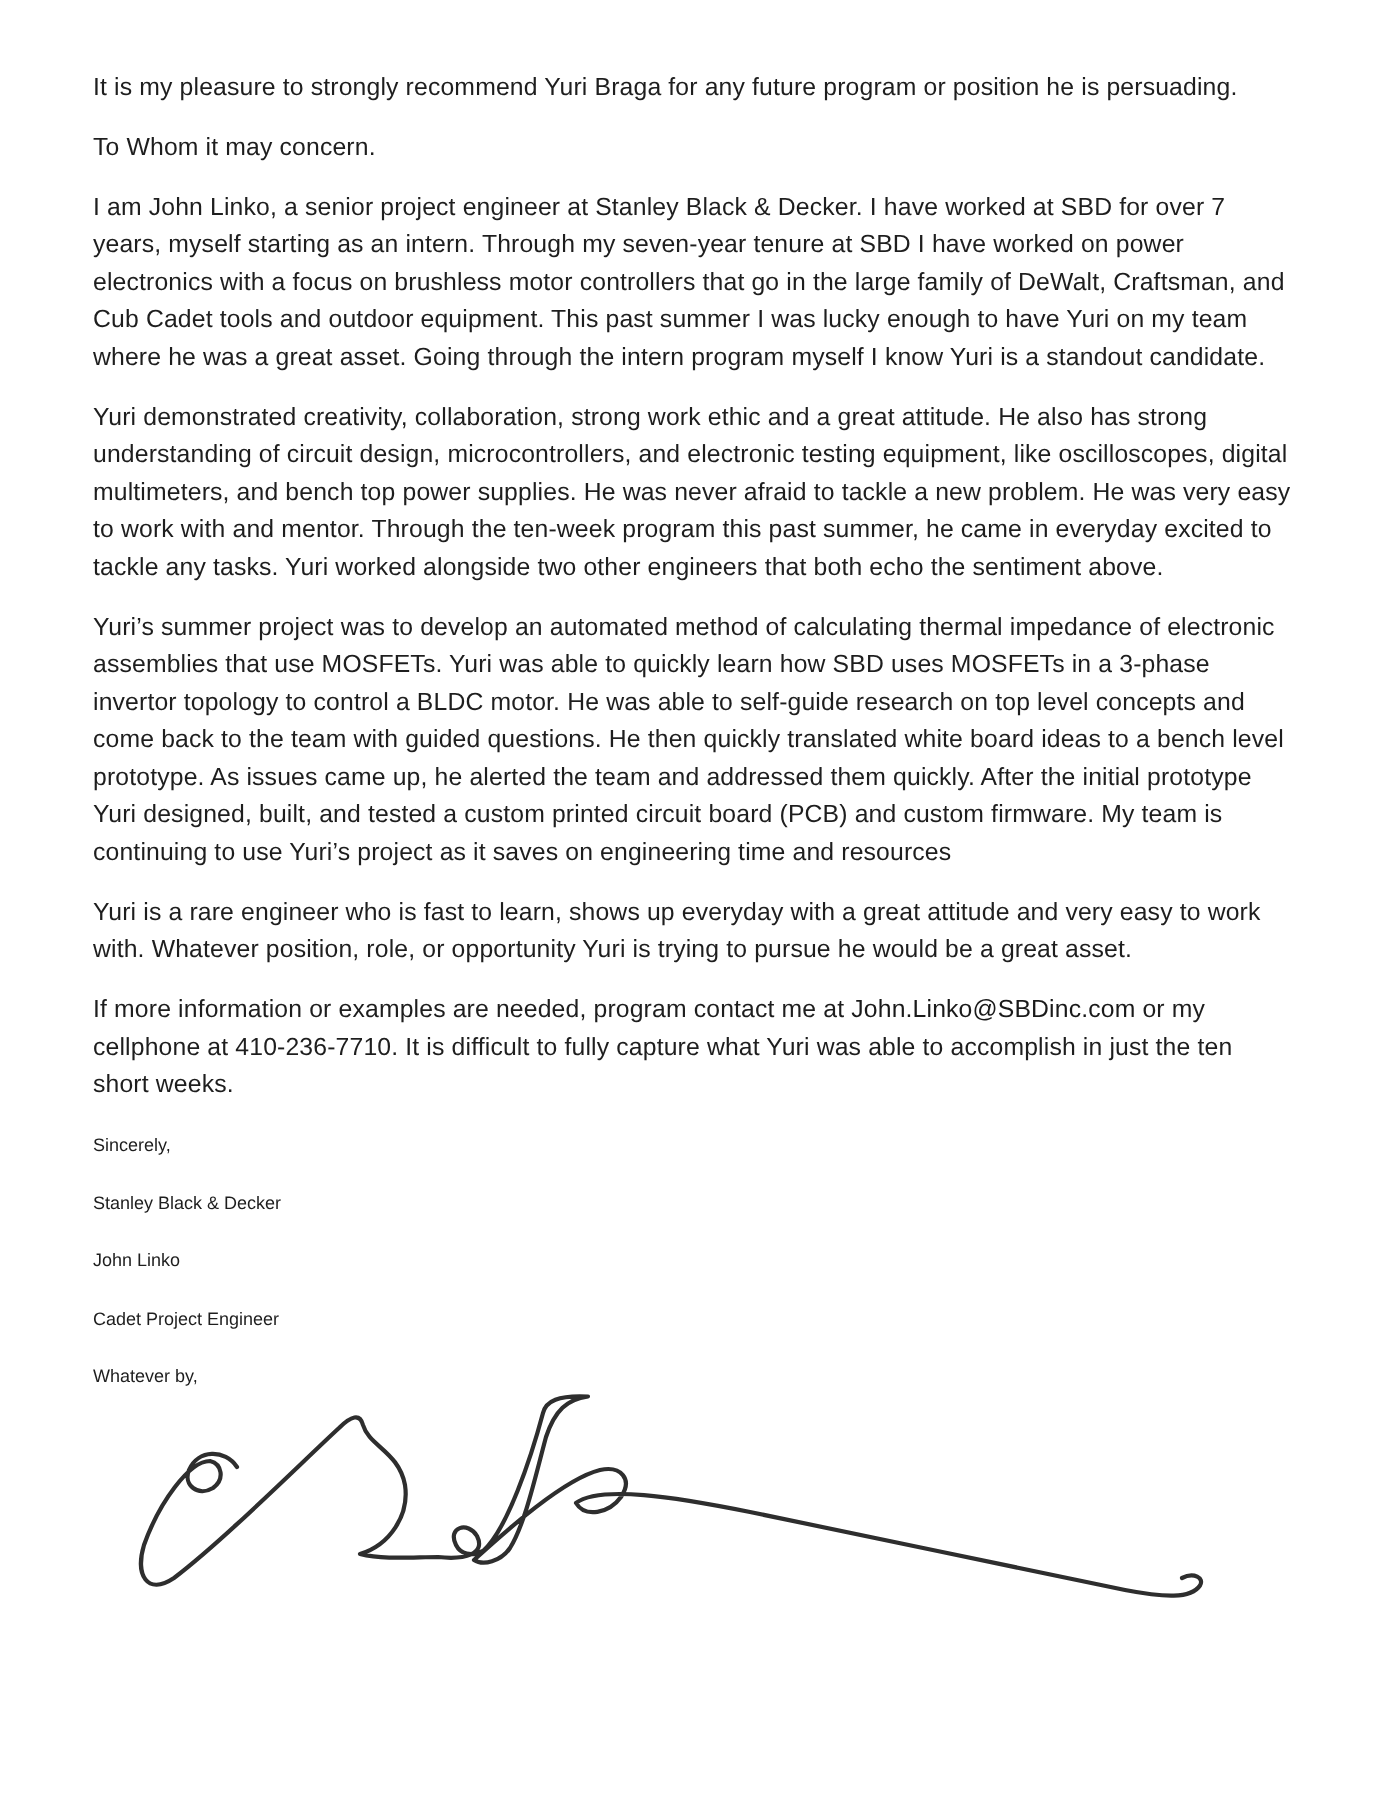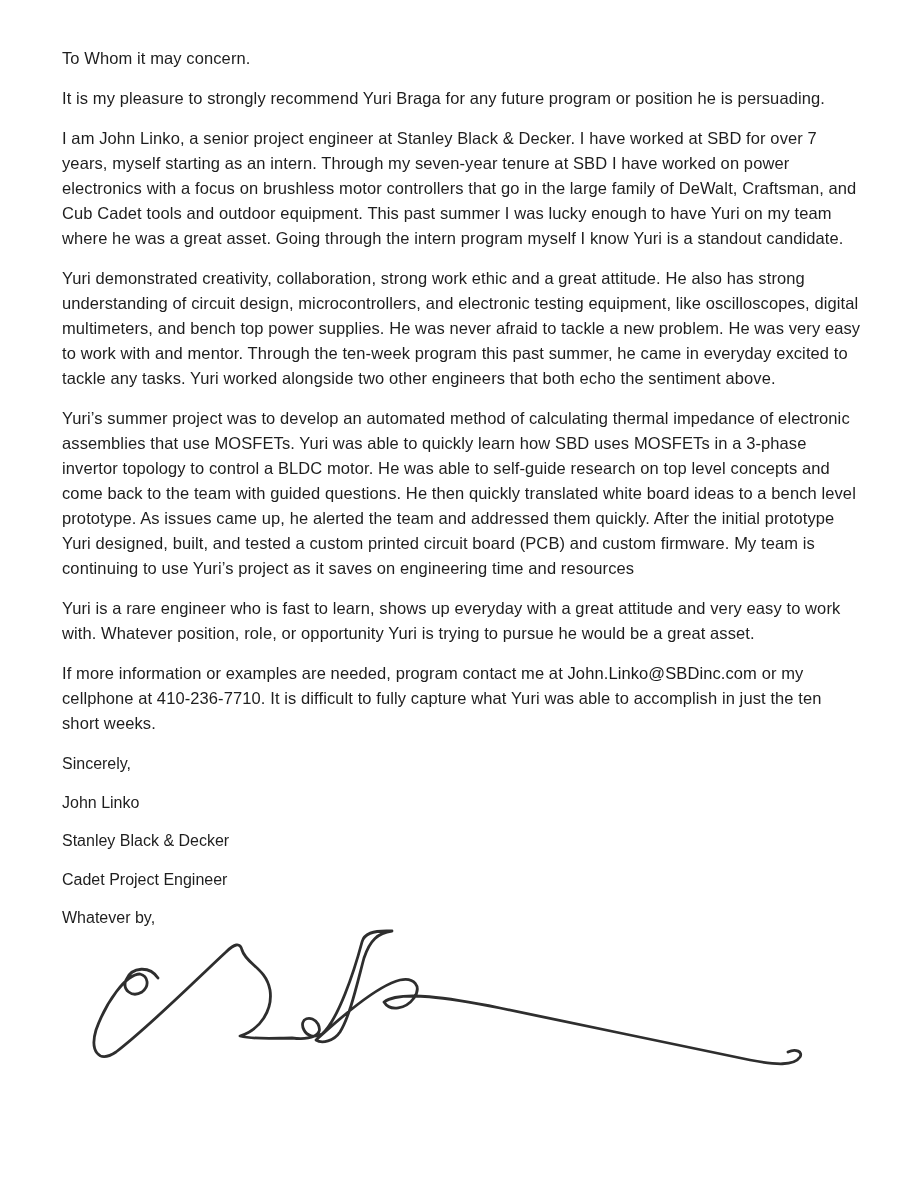--- a/index.html
+++ b/index.html
@@ -19,21 +19,21 @@
     position: relative;
   }
   .para {
     font-size: 16.5px;
     line-height: 25px;
     letter-spacing: 0.1px;
     margin-bottom: 15px;
     color: #1e1e1e;
   }
   .closing-line {
-    font-size: 16px;
+    font-size: 12px;
     line-height: 25px;
     margin-bottom: 13.5px;
     color: #1e1e1e;
   }
   a.email-link {
     color: #1a1a1a;
     text-underline-offset: 2px;
     cursor: pointer;
   }
   .signature-wrap {
@@ -43,39 +43,39 @@
     height: 155px;
     position: relative;
   }
   .signature-wrap svg { display: block; width: 100%; height: 100%; }
 </style>
 </head>
 <body>
 
 <div class="page">
 
+  <p class="para">It is my pleasure to strongly recommend Yuri Braga for any future program or position he is persuading.</p>
+
   <p class="para">To Whom it may concern.</p>
-
-  <p class="para">It is my pleasure to strongly recommend Yuri Braga for any future program or position he is persuading.</p>
 
   <p class="para">I am John Linko, a senior project engineer at Stanley Black &amp; Decker. I have worked at SBD for over 7 years, myself starting as an intern. Through my seven-year tenure at SBD I have worked on power electronics with a focus on brushless motor controllers that go in the large family of DeWalt, Craftsman, and Cub Cadet tools and outdoor equipment. This past summer I was lucky enough to have Yuri on my team where he was a great asset. Going through the intern program myself I know Yuri is a standout candidate.</p>
 
   <p class="para">Yuri demonstrated creativity, collaboration, strong work ethic and a great attitude. He also has strong understanding of circuit design, microcontrollers, and electronic testing equipment, like oscilloscopes, digital multimeters, and bench top power supplies. He was never afraid to tackle a new problem. He was very easy to work with and mentor. Through the ten-week program this past summer, he came in everyday excited to tackle any tasks. Yuri worked alongside two other engineers that both echo the sentiment above.</p>
 
   <p class="para">Yuri’s summer project was to develop an automated method of calculating thermal impedance of electronic assemblies that use MOSFETs. Yuri was able to quickly learn how SBD uses MOSFETs in a 3-phase invertor topology to control a BLDC motor. He was able to self-guide research on top level concepts and come back to the team with guided questions. He then quickly translated white board ideas to a bench level prototype. As issues came up, he alerted the team and addressed them quickly. After the initial prototype Yuri designed, built, and tested a custom printed circuit board (PCB) and custom firmware. My team is continuing to use Yuri’s project as it saves on engineering time and resources</p>
 
   <p class="para">Yuri is a rare engineer who is fast to learn, shows up everyday with a great attitude and very easy to work with. Whatever position, role, or opportunity Yuri is trying to pursue he would be a great asset.</p>
 
   <p class="para"><span>If more information or examples are needed, program contact me at </span><a class="email-link">John.Linko@SBDinc.com</a><span> or my cellphone at 410-236-7710. It is difficult to fully capture what Yuri was able to accomplish in just the ten short weeks.</span></p>
 
   <p class="closing-line">Sincerely,</p>
 
+  <p class="closing-line">Stanley Black &amp; Decker</p>
+
   <p class="closing-line">John Linko</p>
-
-  <p class="closing-line">Stanley Black &amp; Decker</p>
 
   <p class="closing-line">Cadet Project Engineer</p>
 
   <p class="closing-line">Whatever by,</p>
 
   <div class="signature-wrap">
     <svg viewBox="0 0 760 155" xmlns="http://www.w3.org/2000/svg" aria-hidden="true">
       <path d="M 88,54
                C 80,42 62,42 56,56
                C 52,66 62,74 72,68

